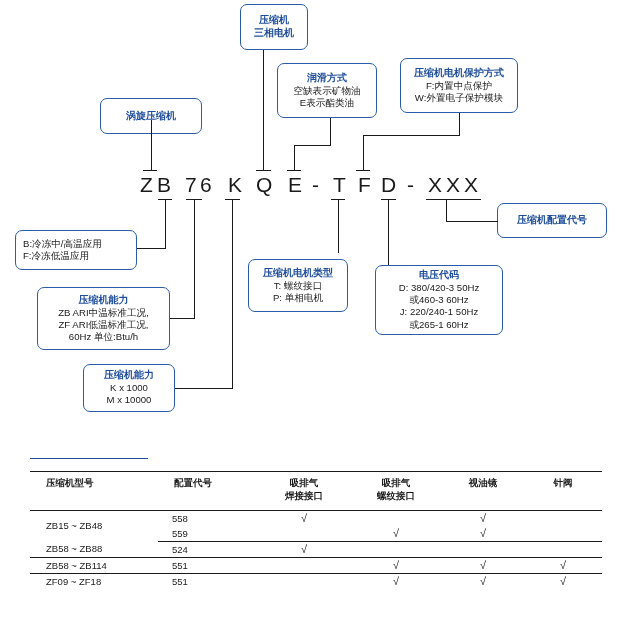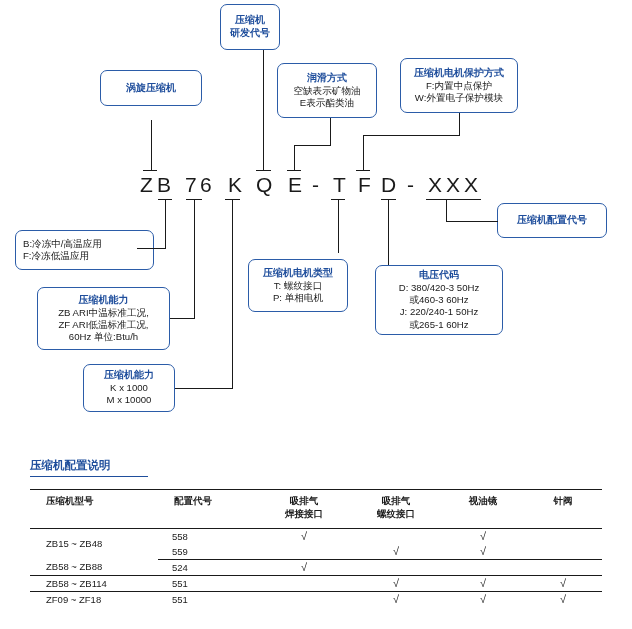--- a/index.html
+++ b/index.html
@@ -129,42 +129,42 @@
   tbody td.model { text-align: left; padding-left: 16px; white-space: nowrap; }
   tbody td.code { text-align: left; padding-left: 14px; }
   tbody tr.sep td { border-bottom: 1.2px solid #1a1a1a; }
   .chk { font-size: 11px; color: #1a1a1a; }
 </style>
 </head>
 <body>
 
 <div id="diagram">
 
-  <div class="box" style="left:100px; top:70px; width:102px; height:36px;">
+  <div class="box" style="left:100px; top:98px; width:102px; height:36px;">
     <div class="ttl">涡旋压缩机</div>
   </div>
 
-  <div class="box" style="left:220px; top:4px; width:60px; height:46px;text-align:right;">
+  <div class="box" style="left:240px; top:4px; width:68px; height:46px;text-align:right;">
     <div class="ttl">压缩机</div>
-    <div class="ttl">研发代号</div>
+    <div class="ttl">三相电机</div>
   </div>
 
   <div class="box" style="left:277px; top:63px; width:100px; height:55px;">
     <div class="ttl">润滑方式</div>
     <div class="ln">空缺表示矿物油</div>
     <div class="ln">E表示酯类油</div>
   </div>
 
   <div class="box" style="left:400px; top:58px; width:118px; height:55px;">
     <div class="ttl">压缩机电机保护方式</div>
     <div class="ln">F:内置中点保护</div>
     <div class="ln">W:外置电子保护模块</div>
   </div>
 
-  <div class="box left-align" style="left:15px; top:230px; width:139px; height:40px;">
+  <div class="box left-align" style="left:15px; top:230px; width:122px; height:40px;">
     <div class="ln">B:冷冻中/高温应用</div>
     <div class="ln">F:冷冻低温应用</div>
   </div>
 
   <div class="box" style="left:37px; top:287px; width:133px; height:63px;">
     <div class="ttl">压缩机能力</div>
     <div class="ln">ZB ARI中温标准工况,</div>
     <div class="ln">ZF ARI低温标准工况,</div>
     <div class="ln">60Hz 单位:Btu/h</div>
   </div>
@@ -246,21 +246,20 @@
 
   <div class="segbar" style="left:158px; top:199px; width:14px;"></div>
   <div class="segbar" style="left:186px; top:199px; width:16px;"></div>
   <div class="segbar" style="left:225px; top:199px; width:15px;"></div>
   <div class="segbar" style="left:331px; top:199px; width:14px;"></div>
   <div class="segbar" style="left:381px; top:199px; width:15px;"></div>
   <div class="segbar" style="left:426px; top:199px; width:55px;"></div>
 </div>
 
 <div id="table-section">
-  <div id="section-title">压缩机配置说明</div>
   <div id="title-rule"></div>
 
   <table>
     <colgroup>
       <col style="width:128px">
       <col style="width:100px">
       <col style="width:92px">
       <col style="width:92px">
       <col style="width:82px">
       <col style="width:78px">

